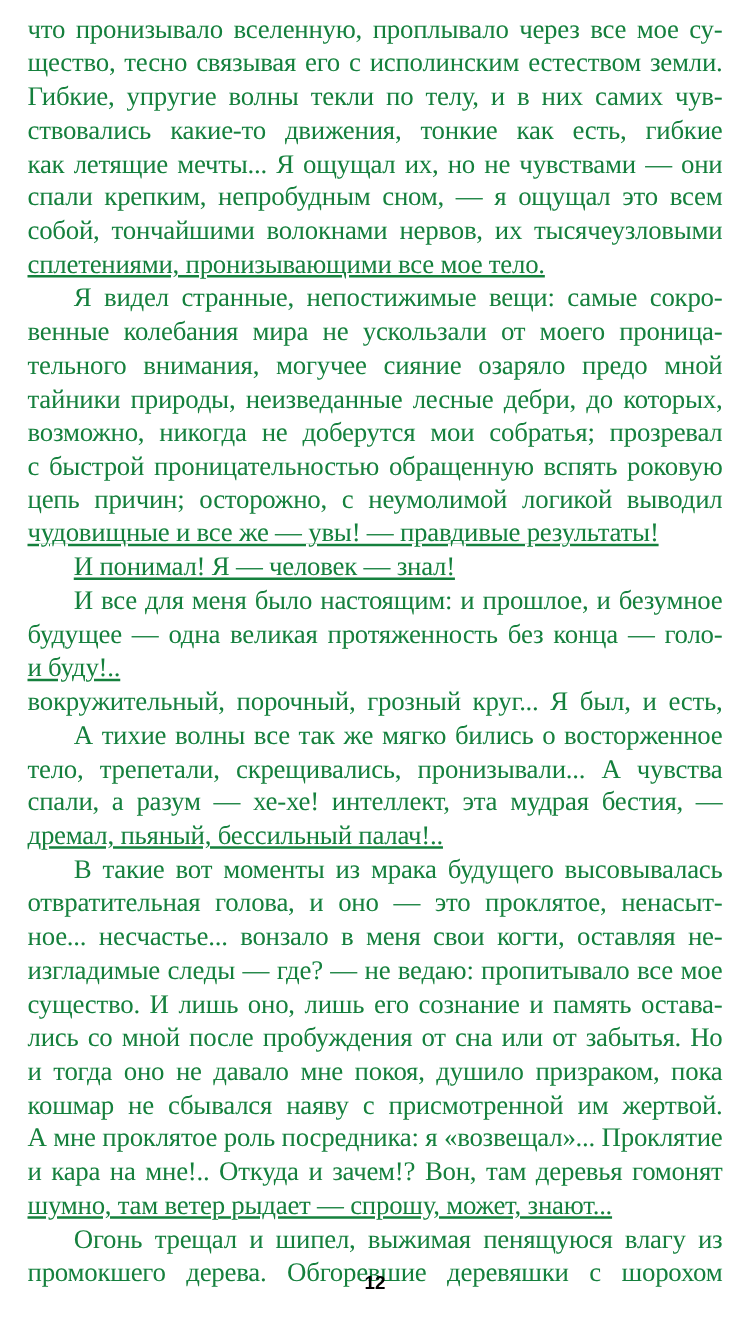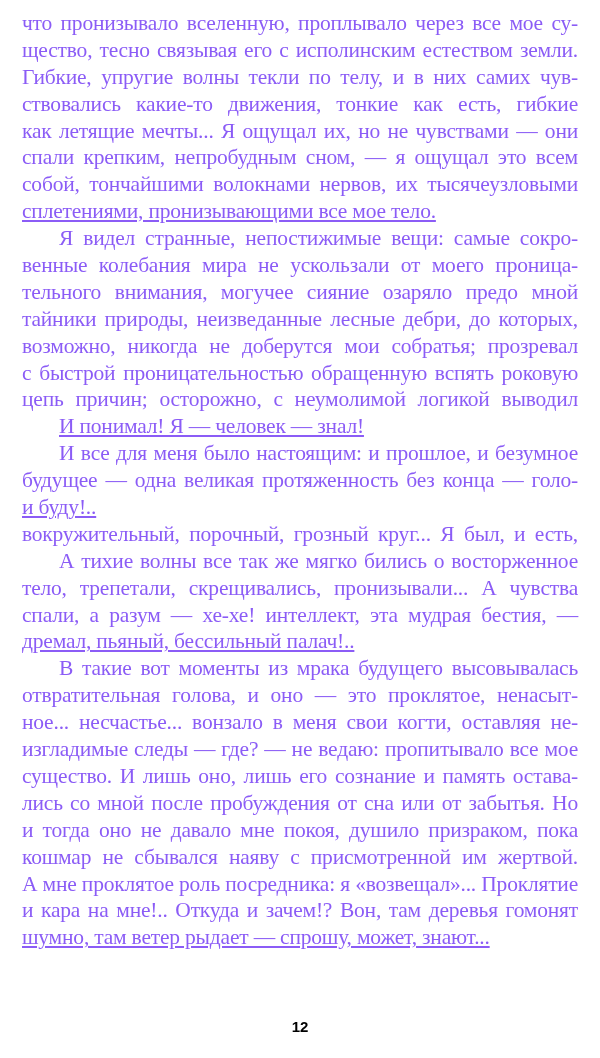--- a/index.html
+++ b/index.html
@@ -4,21 +4,21 @@
 <style>
   html, body { margin: 0; padding: 0; background: #ffffff; }
   body { width: 600px; height: 1058px; position: relative; overflow: hidden; }
   .page {
     position: absolute;
     left: 22px; top: 10px;
     width: 556px;
     font-family: "Liberation Serif", "DejaVu Serif", serif;
     font-size: 21.5px;
     line-height: 26.9px;
-    color: #8b5cf6;
+    color: #15803d;
     letter-spacing: -0.2px;
   }
   .line {
     display: block;
     white-space: nowrap;
     text-align: justify;
     text-align-last: justify;
     height: 26.9px;
   }
   .line.last { text-align-last: left; text-decoration: underline; }
@@ -49,20 +49,21 @@
       <span class="line last">сплетениями, пронизывающими все мое тело.</span>
     </div>
     <div class="paragraph">
       <span class="line indent">Я видел странные, непостижимые вещи: самые сокро-</span>
       <span class="line">венные колебания мира не ускользали от моего проница-</span>
       <span class="line">тельного внимания, могучее сияние озаряло предо мной</span>
       <span class="line">тайники природы, неизведанные лесные дебри, до которых,</span>
       <span class="line">возможно, никогда не доберутся мои собратья; прозревал</span>
       <span class="line">с быстрой проницательностью обращенную вспять роковую</span>
       <span class="line">цепь причин; осторожно, с неумолимой логикой выводил</span>
+      <span class="line last">чудовищные и все же — увы! — правдивые результаты!</span>
     </div>
     <div class="paragraph">
       <span class="line indent last">И понимал! Я — человек — знал!</span>
     </div>
     <div class="paragraph">
       <span class="line indent">И все для меня было настоящим: и прошлое, и безумное</span>
       <span class="line">будущее — одна великая протяженность без конца — голо-</span>
       <span class="line last">и буду!..</span>
       <span class="line">вокружительный, порочный, грозный круг... Я был, и есть,</span>
     </div>
@@ -78,14 +79,18 @@
       <span class="line">ное... несчастье... вонзало в меня свои когти, оставляя не-</span>
       <span class="line">изгладимые следы — где? — не ведаю: пропитывало все мое</span>
       <span class="line">существо. И лишь оно, лишь его сознание и память остава-</span>
       <span class="line">лись со мной после пробуждения от сна или от забытья. Но</span>
       <span class="line">и тогда оно не давало мне покоя, душило призраком, пока</span>
       <span class="line">кошмар не сбывался наяву с присмотренной им жертвой.</span>
       <span class="line">А мне проклятое роль посредника: я «возвещал»... Проклятие</span>
       <span class="line">и кара на мне!.. Откуда и зачем!? Вон, там деревья гомонят</span>
       <span class="line last">шумно, там ветер рыдает — спрошу, может, знают...</span>
     </div>
+    <div class="paragraph">
+      <span class="line indent">Огонь трещал и шипел, выжимая пенящуюся влагу из</span>
+      <span class="line">промокшего дерева. Обгоревшие деревяшки с шорохом</span>
+    </div>
   </div>
 <div class="page-number">12</div>
 
 </body></html>

